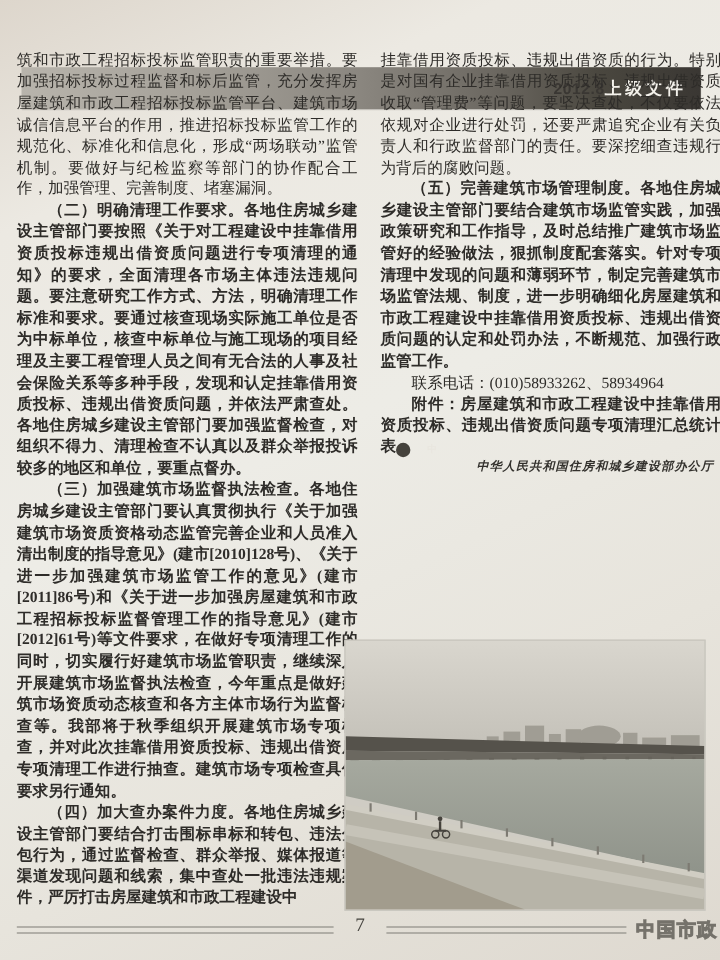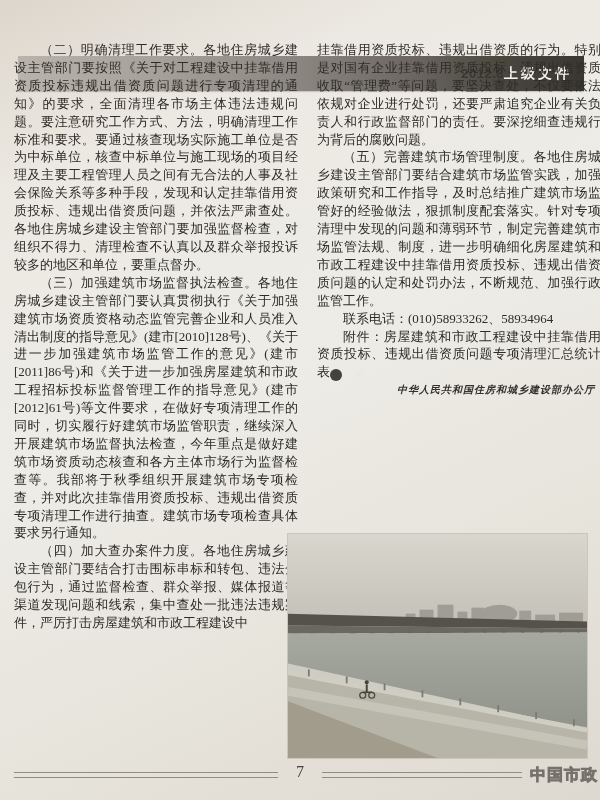--- a/index.html
+++ b/index.html
@@ -27,21 +27,21 @@
     font-family:"DejaVu Sans","Liberation Sans",sans-serif;
     font-size:14px;font-weight:bold;color:#f4f2ec;
     padding-right:12px;letter-spacing:3px;
   }
   .col{
     position:absolute;top:41px;width:284px;
     font-size:13px;line-height:17.9px;
     text-align:justify;
   }
   .col p{margin:0;}
-  .col p.ind{text-indent:2em;}
+  .col p.ind{text-indent:2em;font-weight:bold;}
   .col-left{left:14px;height:722px;overflow:hidden;}
   .col-right{left:317px;}
   .contact{text-indent:2em;}
   .signature{
     margin-top:17px;text-align:right;padding-right:6px;
     font-style:italic;font-weight:bold;letter-spacing:1px;
     font-size:10px;color:#33312d;text-indent:0;
   }
   .endmark{
     display:inline-block;width:12px;height:12px;line-height:12px;
@@ -77,20 +77,21 @@
 <body>
 
 <div class="page">
 
   <div class="header-bar">
     <span class="issue">2012.8</span>
     <span class="section">上级文件</span>
   </div>
 
   <div class="col col-left">
+    <p>筑和市政工程招标投标监管职责的重要举措。要加强招标投标过程监督和标后监管，充分发挥房屋建筑和市政工程招标投标监管平台、建筑市场诚信信息平台的作用，推进招标投标监管工作的规范化、标准化和信息化，形成“两场联动”监管机制。要做好与纪检监察等部门的协作配合工作，加强管理、完善制度、堵塞漏洞。</p>
     <p class="ind">（二）明确清理工作要求。各地住房城乡建设主管部门要按照《关于对工程建设中挂靠借用资质投标违规出借资质问题进行专项清理的通知》的要求，全面清理各市场主体违法违规问题。要注意研究工作方式、方法，明确清理工作标准和要求。要通过核查现场实际施工单位是否为中标单位，核查中标单位与施工现场的项目经理及主要工程管理人员之间有无合法的人事及社会保险关系等多种手段，发现和认定挂靠借用资质投标、违规出借资质问题，并依法严肃查处。各地住房城乡建设主管部门要加强监督检查，对组织不得力、清理检查不认真以及群众举报投诉较多的地区和单位，要重点督办。</p>
     <p class="ind">（三）加强建筑市场监督执法检查。各地住房城乡建设主管部门要认真贯彻执行《关于加强建筑市场资质资格动态监管完善企业和人员准入清出制度的指导意见》(建市[2010]128号)、《关于进一步加强建筑市场监管工作的意见》(建市[2011]86号)和《关于进一步加强房屋建筑和市政工程招标投标监督管理工作的指导意见》(建市[2012]61号)等文件要求，在做好专项清理工作的同时，切实履行好建筑市场监管职责，继续深入开展建筑市场监督执法检查，今年重点是做好建筑市场资质动态核查和各方主体市场行为监督检查等。我部将于秋季组织开展建筑市场专项检查，并对此次挂靠借用资质投标、违规出借资质专项清理工作进行抽查。建筑市场专项检查具体要求另行通知。</p>
     <p class="ind">（四）加大查办案件力度。各地住房城乡建设主管部门要结合打击围标串标和转包、违法分包行为，通过监督检查、群众举报、媒体报道等渠道发现问题和线索，集中查处一批违法违规案件，严厉打击房屋建筑和市政工程建设中</p>
   </div>
 
   <div class="col col-right">
     <p>挂靠借用资质投标、违规出借资质的行为。特别是对国有企业挂靠借用资质投标、违规出借资质收取“管理费”等问题，要坚决查处，不仅要依法依规对企业进行处罚，还要严肃追究企业有关负责人和行政监督部门的责任。要深挖细查违规行为背后的腐败问题。</p>
     <p class="ind">（五）完善建筑市场管理制度。各地住房城乡建设主管部门要结合建筑市场监管实践，加强政策研究和工作指导，及时总结推广建筑市场监管好的经验做法，狠抓制度配套落实。针对专项清理中发现的问题和薄弱环节，制定完善建筑市场监管法规、制度，进一步明确细化房屋建筑和市政工程建设中挂靠借用资质投标、违规出借资质问题的认定和处罚办法，不断规范、加强行政监管工作。</p>
     <p class="contact">联系电话：(010)58933262、58934964</p>
     <p class="ind"><span>附件：房屋建筑和市政工程建设中挂靠借用资质投标、违规出借资质问题专项清理汇总统计表</span><span class="endmark">中</span></p>

